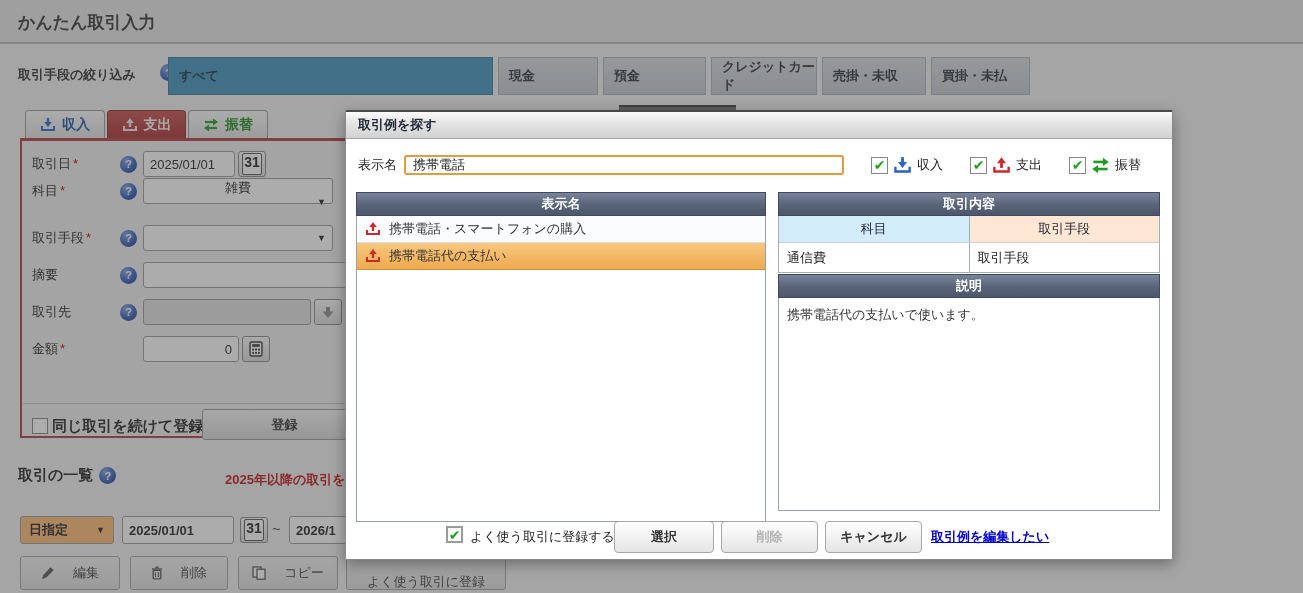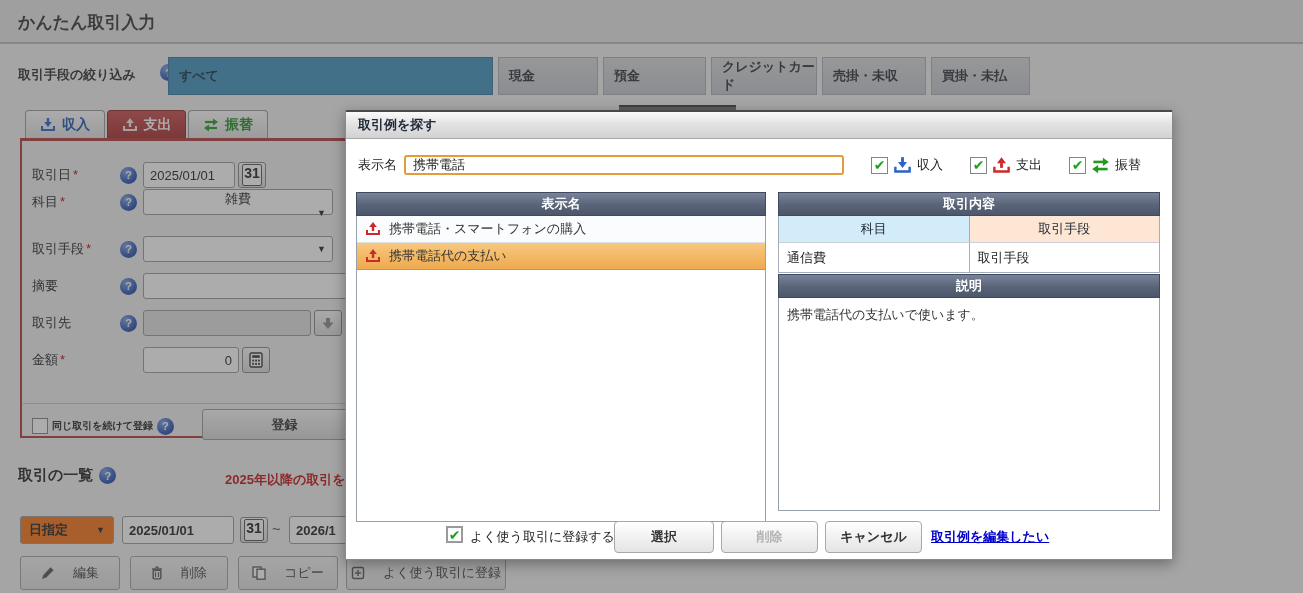--- a/index.html
+++ b/index.html
@@ -27,62 +27,62 @@
 
   .etabs { position:absolute; left:25px; top:110px; display:flex; gap:2px; }
   .etab { height:28px; display:flex; align-items:center; gap:6px; justify-content:center; font-size:14px; font-weight:bold;
           border:1px solid #9a9a9a; border-bottom:none; border-radius:4px 4px 0 0; background:linear-gradient(#fefefe,#e2e2e2); cursor:pointer; }
   .etab.income { width:80px; color:#1a56b0; }
   .etab.expense { width:79px; color:#fff; background:linear-gradient(#c94b4b,#a82e2e); border-color:#8f2626; }
   .etab.transfer { width:80px; color:#1f8f1f; }
 
   .entry-panel { position:absolute; left:20px; top:138px; width:600px; height:300px; background:#f1f1f1;
                  border:2px solid #b23a3a; border-top-width:3px; }
-  .frow { position:absolute; left:10px; display:flex; align-items:center; height:26px;margin-top:11px; }
+  .frow { position:absolute; left:10px; display:flex; align-items:center; height:26px; }
   .flab { width:88px; font-size:13px; color:#222; }
   .req { color:#cc0000; margin-left:2px; font-size:13px; }
   .frow .help { margin-right:6px; }
   .tin { height:26px; border:1px solid #999; border-radius:3px; background:#fff; font-size:13px; color:#222; padding:0 6px;
          font-family:"Liberation Sans","DejaVu Sans",sans-serif; }
   .sel-box { height:26px; border:1px solid #999; border-radius:3px; background:#fff; display:flex; align-items:center;
              font-size:13px; color:#222; padding:0 6px; cursor:pointer; }
   .sel-box .arr { margin-left:auto; font-size:9px; color:#222; }
   .mini-btn { width:28px; height:26px; margin-left:3px; border:1px solid #888; border-radius:3px;
               background:linear-gradient(#fafafa,#dcdcdc); display:flex; align-items:center; justify-content:center; cursor:pointer; }
   .cal { width:20px; height:22px; background:#fff; border:1px solid #555; border-radius:2px; overflow:hidden; font-size:14px;
          font-weight:bold; color:#222; text-align:center; }
   .cal .cal-top { height:5px; background:#8f8f8f; border-bottom:1px solid #555; }
   .dis { background:#e2e2e2 !important; }
   .panel-divider { position:absolute; left:1px; right:1px; top:262px; border-top:1px solid #c7c7c7; }
   .panel-foot { position:absolute; left:10px; top:270px; display:flex; align-items:center; height:30px; }
   .cbx { width:16px; height:16px; background:#fff; border:1px solid #858585; display:inline-flex; align-items:center; justify-content:center; cursor:pointer; }
   .cbx .chk { color:#1da11d; font-size:14px; font-weight:bold; line-height:1; }
-  .panel-foot .cblab { font-size:10px; font-weight:bold; color:#222; margin:0 4px 0 4px; }
+  .panel-foot .cblab { font-size:15px; font-weight:bold; color:#222; margin:0 4px 0 4px; }
   .register-btn { position:absolute; left:180px; top:268px; width:165px; height:31px; border:1px solid #999; border-radius:3px;
                   background:linear-gradient(#f8f8f8,#d9d9d9); font-size:13px; font-weight:bold; color:#333; cursor:pointer;
                   font-family:"Liberation Sans","DejaVu Sans",sans-serif; }
 
   .list-head { position:absolute; left:18px; top:466px; display:flex; align-items:center; gap:6px; }
   .list-title { font-size:15px; font-weight:bold; color:#222; }
   .notice { position:absolute; left:225px; top:471px; font-size:13px; font-weight:bold; color:#c01111; white-space:nowrap; }
 
   .date-row { position:absolute; left:0; top:516px; height:30px; }
-  .combo { position:absolute; left:20px; top:0; width:94px; height:28px; background:#f97316; border:1px solid #999; border-radius:3px;
+  .combo { position:absolute; left:20px; top:0; width:94px; height:28px; background:#fdba74; border:1px solid #999; border-radius:3px;
            display:flex; align-items:center; padding:0 8px; font-size:13px; font-weight:bold; color:#222; cursor:pointer; }
   .combo .arr { margin-left:auto; font-size:9px; }
   .date-row .d1 { position:absolute; left:122px; top:0; width:112px; height:28px; font-weight:bold; }
   .date-row .calb1 { position:absolute; left:237px; top:1px; }
   .tilde { position:absolute; left:272px; top:4px; font-size:15px; color:#444; }
   .date-row .d2 { position:absolute; left:289px; top:0; width:110px; height:28px; font-weight:bold; }
 
   .actions-row { position:absolute; left:0; top:556px; height:34px; }
   .act-btn { position:absolute; top:0; height:34px; border:1px solid #a3a3a3; border-radius:3px; background:linear-gradient(#f3f3f3,#e0e0e0);
              display:flex; align-items:center; justify-content:center; gap:18px; font-size:13px; color:#3d3d3d; cursor:pointer;
              font-family:"Liberation Sans","DejaVu Sans",sans-serif; }
-  .act-edit{left:20px;width:100px;} .act-del{left:130px;width:98px;} .act-copy{left:238px;width:100px;} .act-fav{left:346px;width:160px;}
+  .act-edit{left:20px;width:100px;} .act-del{left:130px;width:98px;} .act-copy{left:238px;width:100px;} .act-fav{left:346px;width:160px;flex-direction:column;}
 
   
   .overlay { position:absolute; inset:0; background:rgba(70,70,70,0.45); }
 
   
   .modal { position:absolute; left:345px; top:110px; width:828px; height:450px; background:#fff; border:1px solid #8a8a8a;
            border-top:2px solid #4a4a4a; border-radius:2px; box-shadow:0 4px 14px rgba(0,0,0,0.35); }
   .m-title { height:27px; background:linear-gradient(#fbfbfb,#e3e3e3 45%,#d2d2d2); border-bottom:1px solid #a8a8a8;
              display:flex; align-items:center; padding-left:12px; font-size:13px; font-weight:bold; color:#1e2836; }
   .m-search { position:absolute; left:12px; top:38px; right:12px; height:30px; display:flex; align-items:center; }

